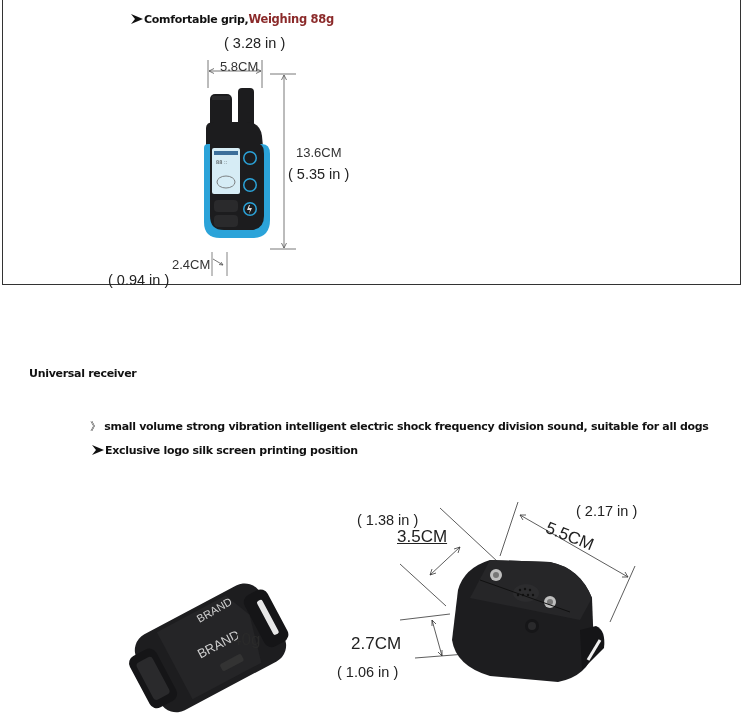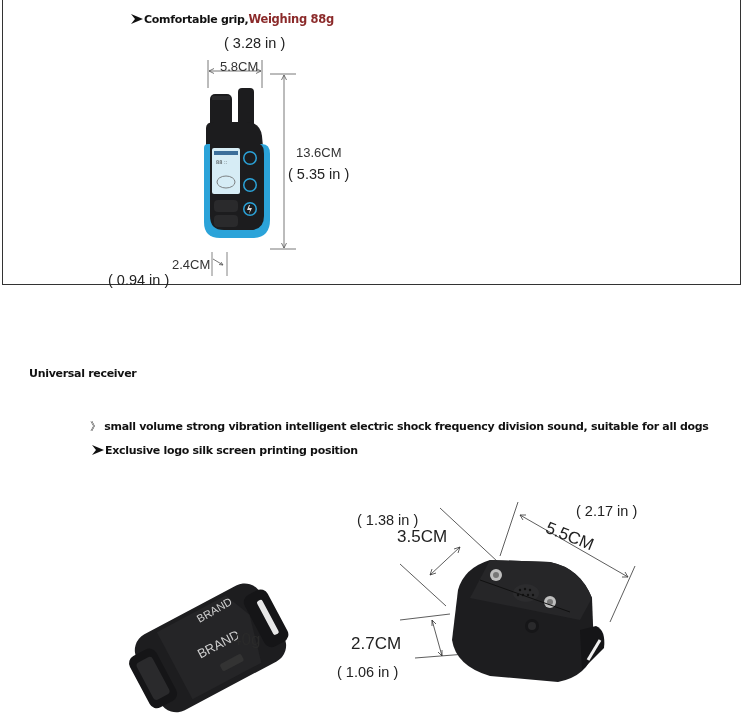--- a/index.html
+++ b/index.html
@@ -150,17 +150,17 @@
     <circle cx="166" cy="95" r="3" fill="#777"></circle>
   <circle cx="220" cy="122" r="6" fill="#bfbfbf"></circle>
     <circle cx="220" cy="122" r="3" fill="#777"></circle>
 
   <circle cx="202" cy="146" r="7" fill="#161618"></circle>
     <circle cx="202" cy="146" r="4" fill="#2a2a2c"></circle>
   <line x1="150" y1="100" x2="240" y2="132" stroke="#111" stroke-width="1"></line>
 </svg>
 
 <div class="abs dim-in" style="left:357px; top:512px;text-align:center;">( 1.38 in )</div>
-<div class="abs dim-cm-big" style="left:397px; top:527px;">3.5CM</div>
+<div class="abs dim-cm-big" style="left:397px; top:527px;text-decoration:underline;">3.5CM</div>
 <div class="abs dim-in" style="left:576px; top:495px;margin-top:8px;">( 2.17 in )</div>
 <div class="abs dim-cm-big" style="left:550px; top:518px; transform:rotate(22deg); transform-origin:left top;">5.5CM</div>
 <div class="abs dim-cm-big" style="left:351px; top:634px;">2.7CM</div>
 <div class="abs dim-in" style="left:337px; top:664px;">( 1.06 in )</div>
 
 </body></html>

